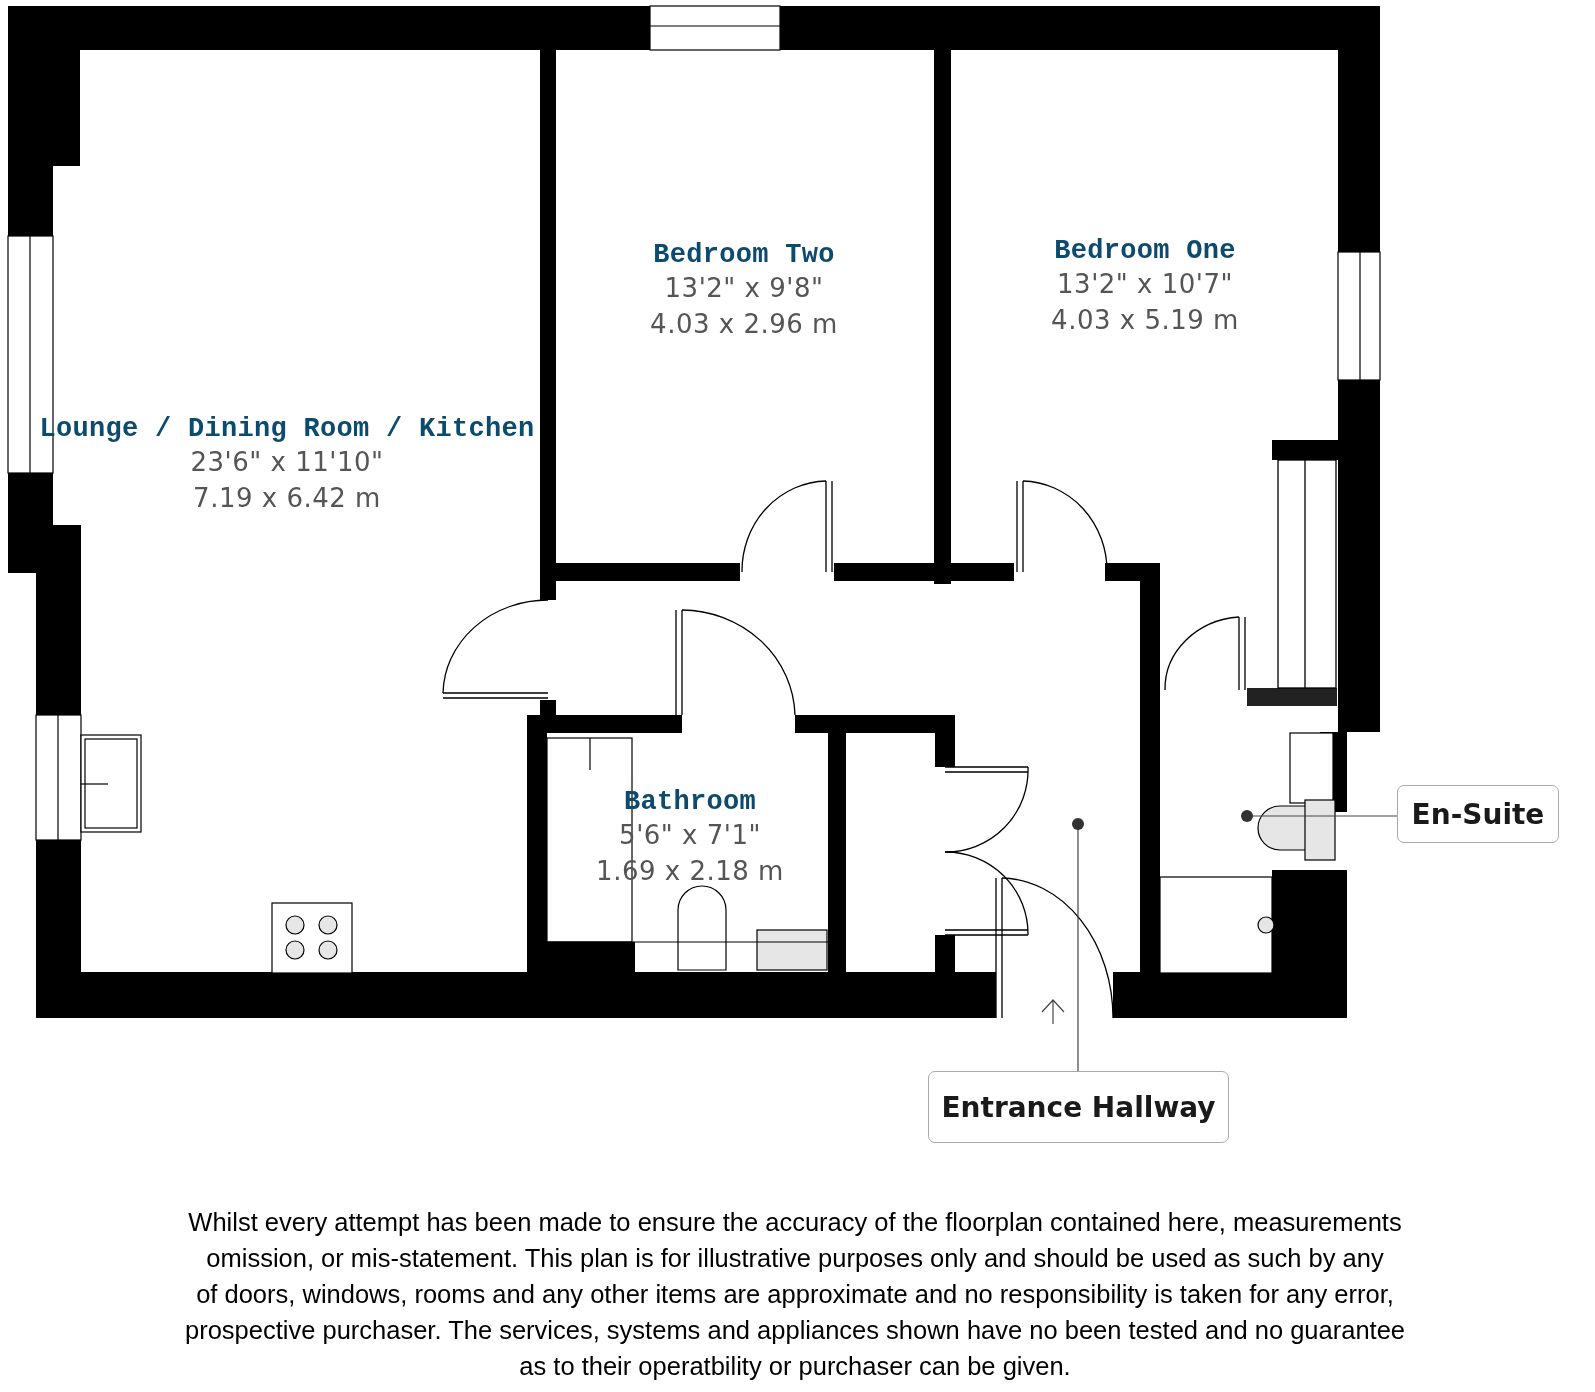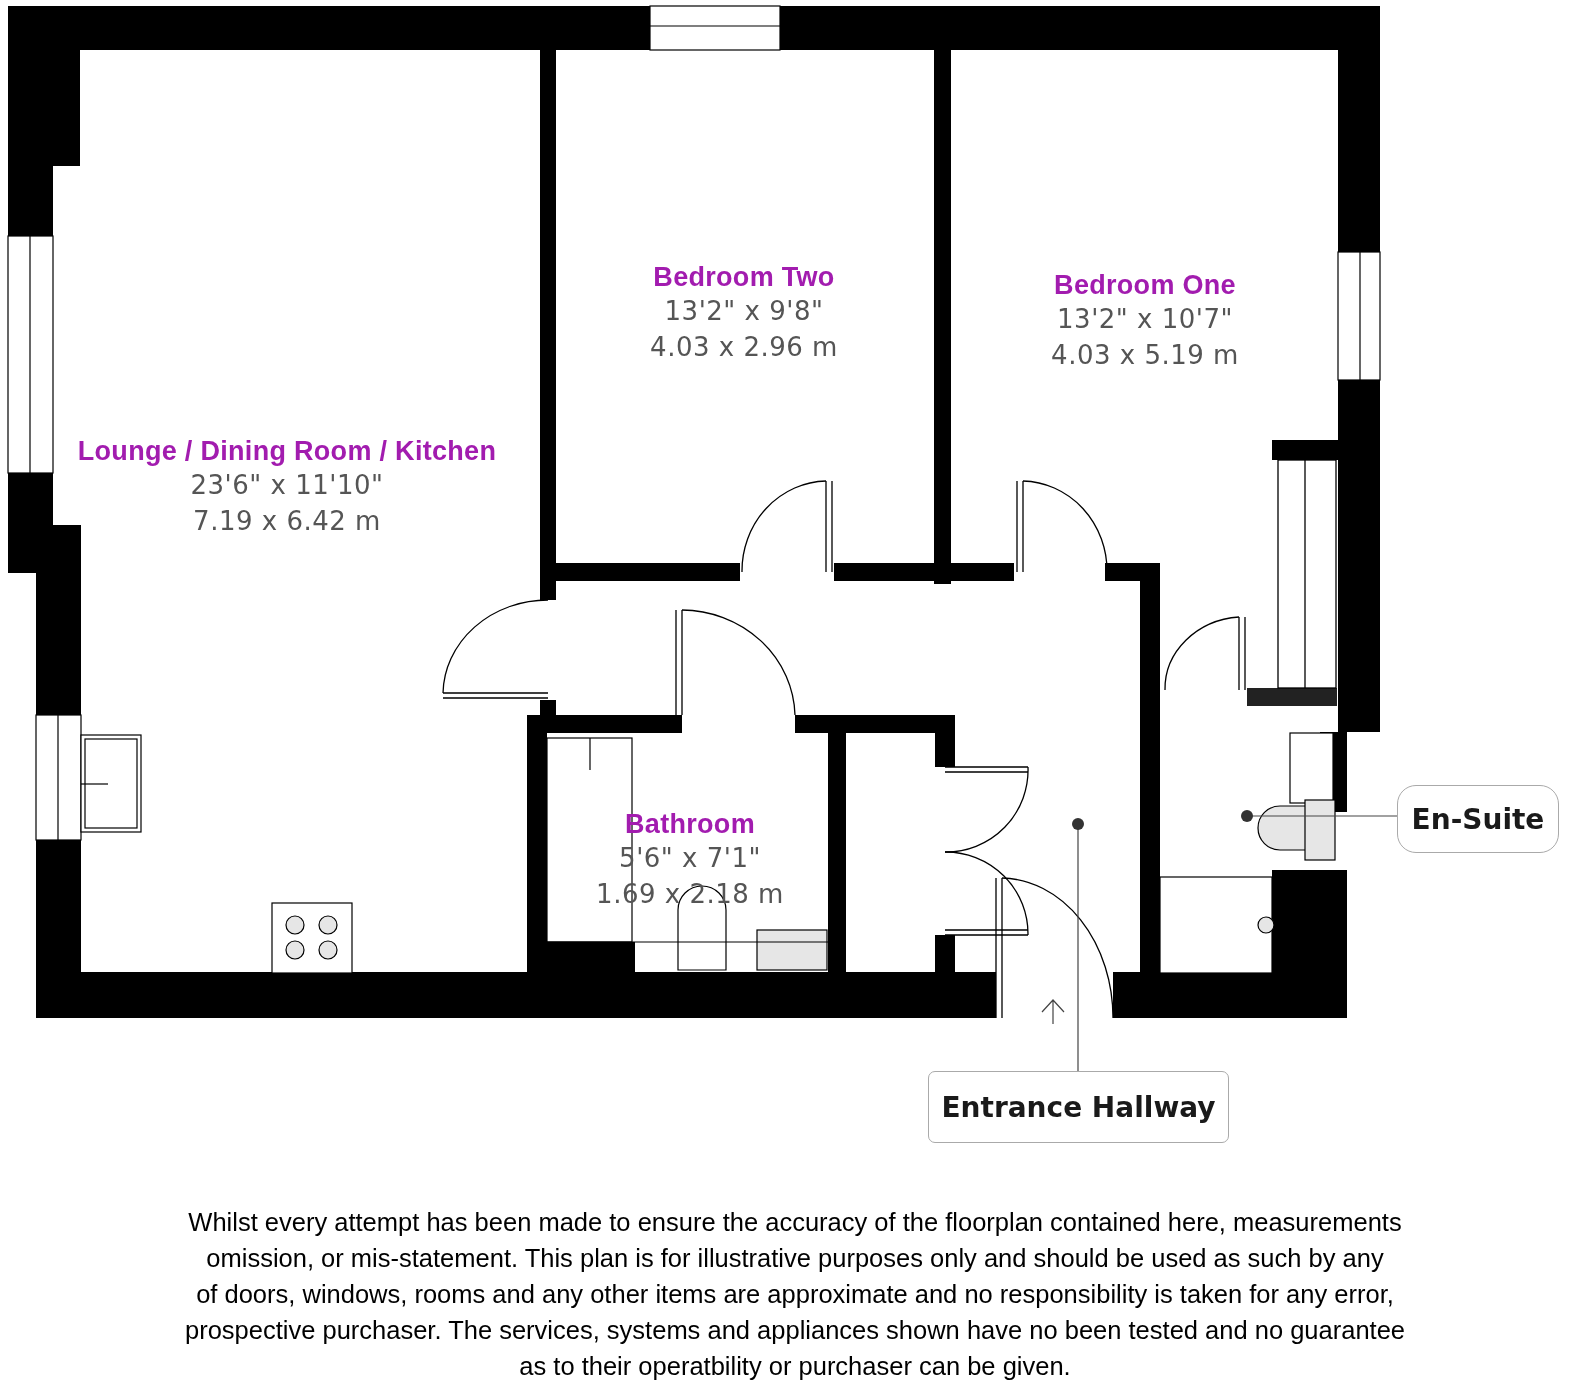--- a/index.html
+++ b/index.html
@@ -1,19 +1,19 @@
 <!DOCTYPE html>
 <html><head>
 <meta charset="utf-8">
 <style>
   html,body{margin:0;padding:0;background:#fff;}
   body{width:1595px;height:1392px;position:relative;overflow:hidden;font-family:"DejaVu Sans",sans-serif;}
   #plan{position:absolute;left:0;top:0;width:1595px;height:1170px;}
   .room-label{position:absolute;text-align:center;transform:translateX(-50%);white-space:nowrap;}
-  .room-name{font-family:Liberation Sans, sans-serif;font-weight:bold;font-size:27px;color:#a21caf;letter-spacing:0.3px;margin-top:22px;}
+  .room-name{font-family:Liberation Mono, monospace;font-weight:bold;font-size:27px;color:#0c4a6e;letter-spacing:0.3px;}
   .room-dim{font-family:"DejaVu Sans",sans-serif;font-size:26px;color:#555;line-height:36px;letter-spacing:0.5px;}
   .callout{position:absolute;border:1.5px solid #aaa;border-radius:7px;background:#fff;font-family:"DejaVu Sans",sans-serif;font-weight:bold;font-size:28px;color:#1a1a1a;display:flex;align-items:center;justify-content:center;box-sizing:border-box;}
   .disclaimer{position:absolute;left:60px;top:1204px;width:1470px;text-align:center;font-family:"Liberation Sans",sans-serif;font-size:25.5px;line-height:36px;color:#000000;}
   .disclaimer span{display:block;}
 </style>
 </head>
 <body>
 
 <svg id="plan" viewBox="0 0 1595 1170" xmlns="http://www.w3.org/2000/svg">
 
@@ -132,33 +132,33 @@
   <div class="room-dim">23'6" x 11'10"</div>
   <div class="room-dim">7.19 x 6.42 m</div>
 </div>
 
 <div class="room-label" style="left:744px;top:240px;">
   <div class="room-name">Bedroom Two</div>
   <div class="room-dim">13'2" x 9'8"</div>
   <div class="room-dim">4.03 x 2.96 m</div>
 </div>
 
-<div class="room-label" style="left:1145px;top:248px;">
+<div class="room-label" style="left:1145px;top:236px;">
   <div class="room-name">Bedroom One</div>
   <div class="room-dim">13'2" x 10'7"</div>
   <div class="room-dim">4.03 x 5.19 m</div>
 </div>
 
 <div class="room-label" style="left:690px;top:787px;">
   <div class="room-name">Bathroom</div>
   <div class="room-dim">5'6" x 7'1"</div>
   <div class="room-dim">1.69 x 2.18 m</div>
 </div>
 
-<div class="callout" style="left:1397px;top:785px;width:162px;height:68px;border-radius:19px;">En-Suite</div>
+<div class="callout" style="left:1397px;top:785px;width:162px;height:58px;">En-Suite</div>
 <div class="callout" style="left:928px;top:1071px;width:301px;height:72px;">Entrance Hallway</div>
 
 <div class="disclaimer">
   <span>Whilst every attempt has been made to ensure the accuracy of the floorplan contained here, measurements</span>
   <span>omission, or mis-statement. This plan is for illustrative purposes only and should be used as such by any</span>
   <span>of doors, windows, rooms and any other items are approximate and no responsibility is taken for any error,</span>
   <span>prospective purchaser. The services, systems and appliances shown have no been tested and no guarantee</span>
   <span>as to their operatbility or purchaser can be given.</span>
 </div>
 

